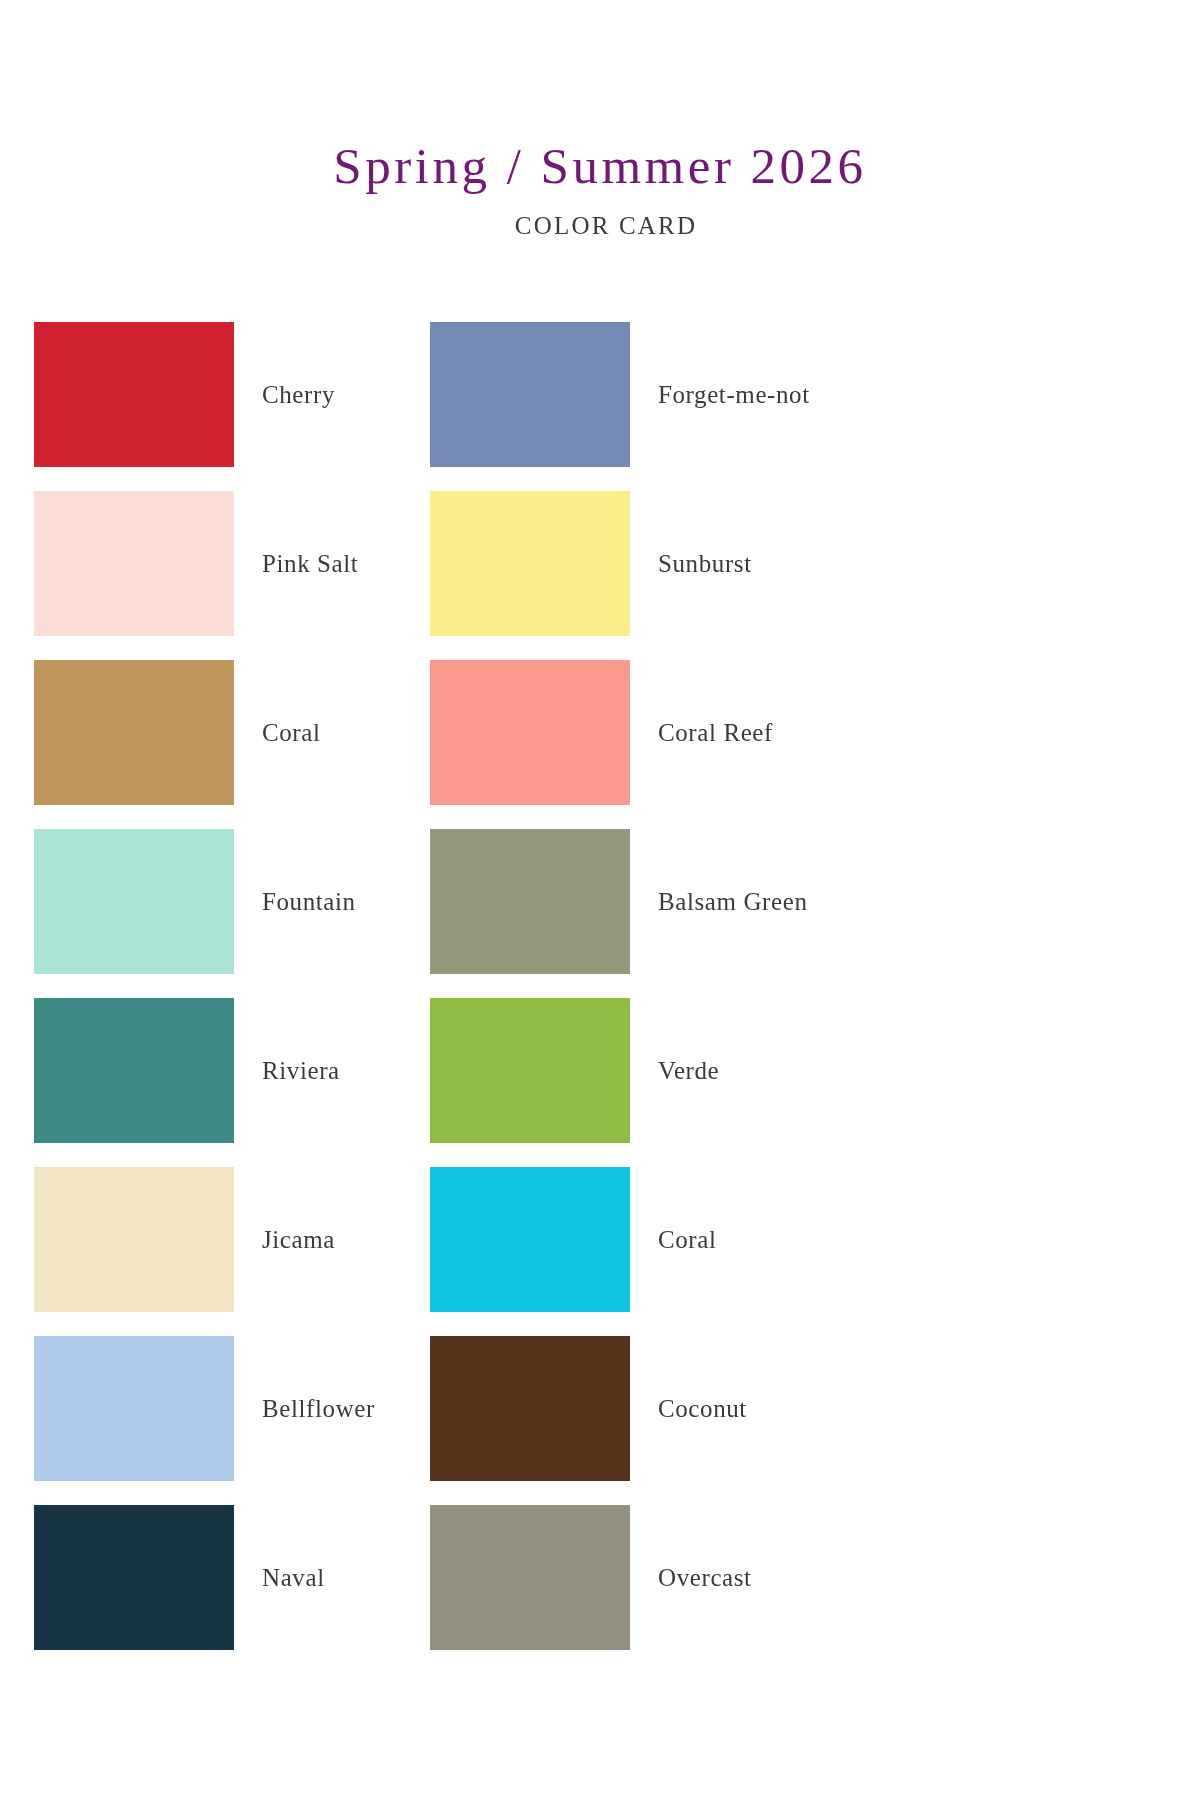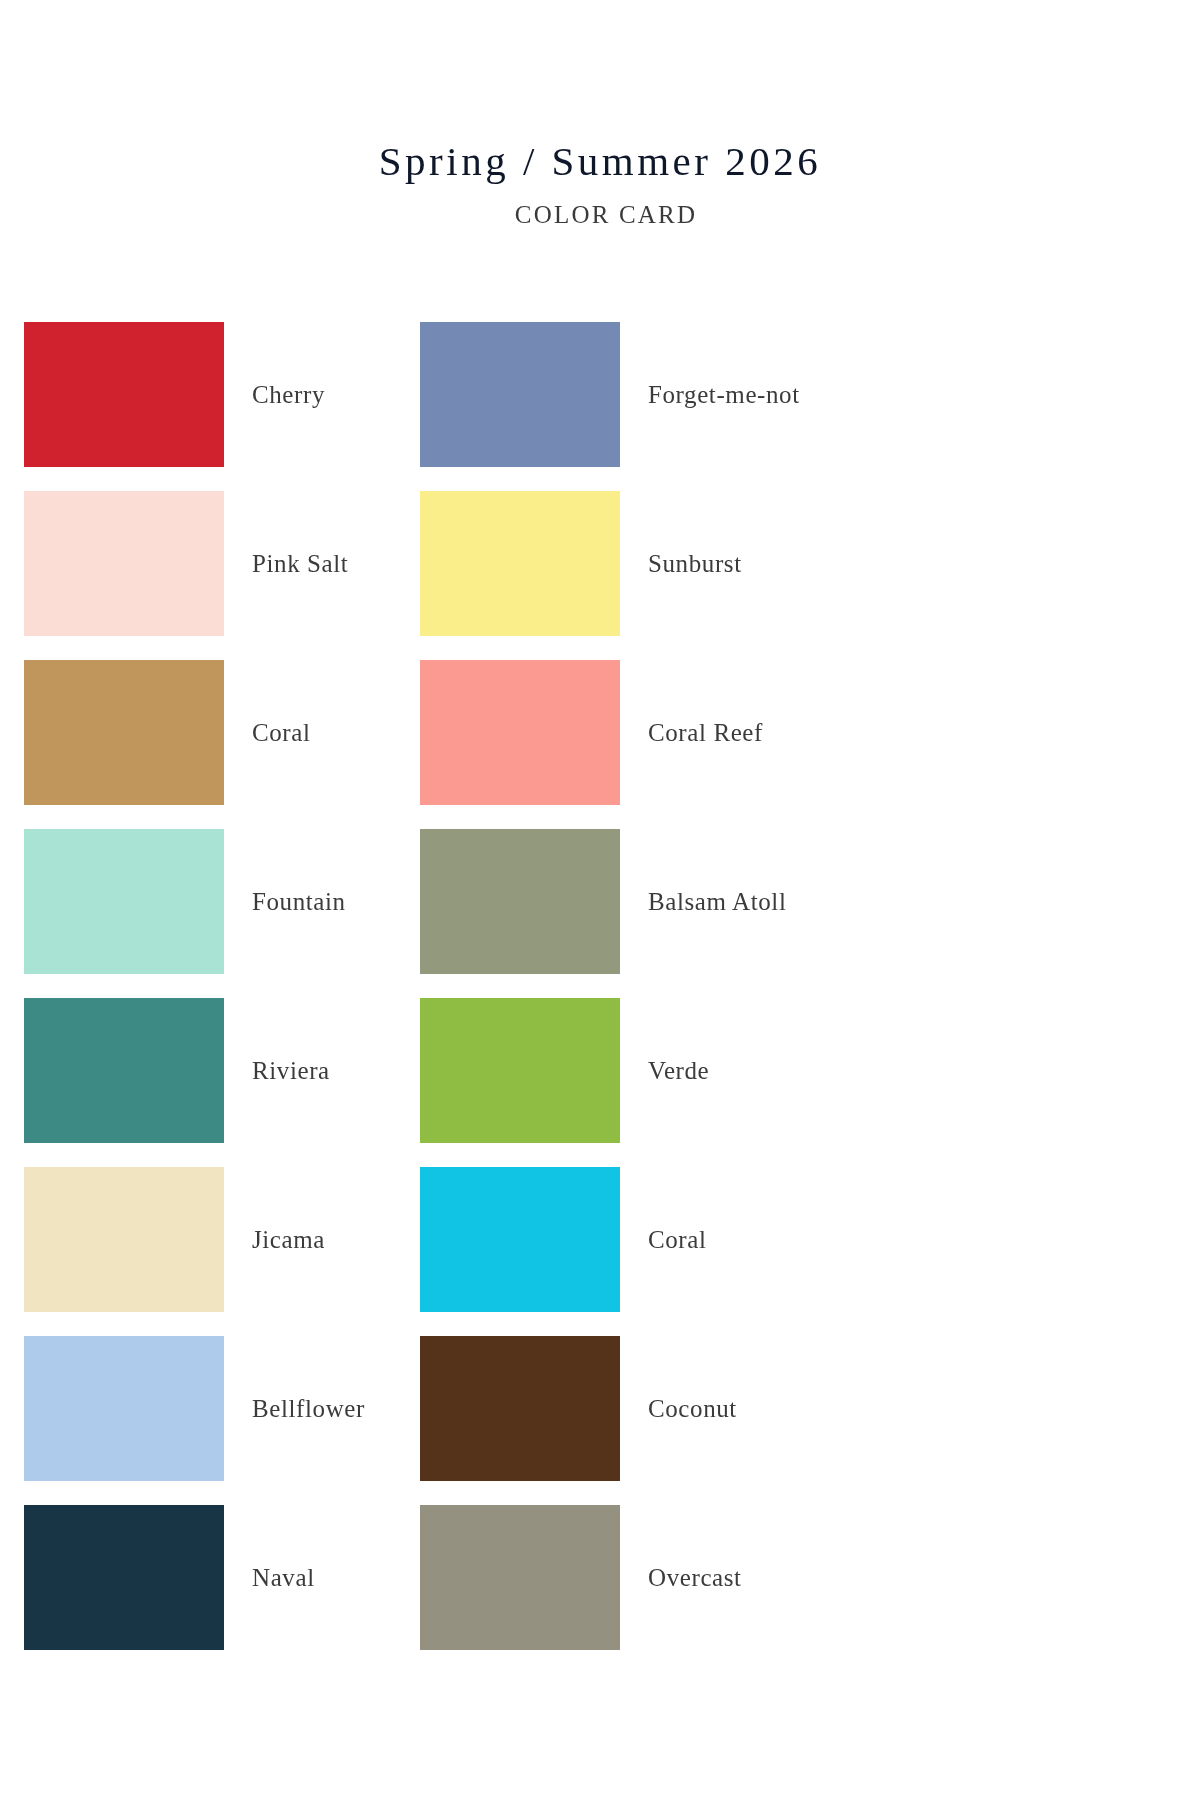--- a/index.html
+++ b/index.html
@@ -26,42 +26,42 @@
   
   .header {
     position: absolute;
     left: 0;
     top: 140px;
     width: 1200px;
     text-align: center;
   }
   .title {
     font-family: "Liberation Serif", "DejaVu Serif", serif;
-    font-size: 41px;
+    font-size: 51px;
     font-weight: 400;
-    color: #0f172a;
+    color: #701a75;
     letter-spacing: 3.5px;
     line-height: 1.05;
     white-space: nowrap;
   }
   .subtitle {
     font-family: "Liberation Serif", "DejaVu Serif", serif;
     font-size: 25px;
     font-weight: 400;
     color: #3A3A3A;
     letter-spacing: 2.2px;
     margin-top: 18px;
     white-space: nowrap;
     margin-left: 12px;
   }
 
   
   .grid {
     position: absolute;
-    left: 2px;
+    left: 12px;
     top: 0;
     width: 952px;
     height: 1803px;
   }
   .column {
     position: absolute;
     top: 0;
   }
   .col-1 { left: 22px;  top: 322px; }
   .col-2 { left: 418px; top: 322px; }
@@ -155,21 +155,21 @@
         <div class="swatch-row">
           <div class="chip" style="background: rgb(250, 238, 138);"></div>
           <div class="chip-label">Sunburst</div>
         </div>
         <div class="swatch-row">
           <div class="chip" style="background: rgb(250, 154, 144);"></div>
           <div class="chip-label">Coral Reef</div>
         </div>
         <div class="swatch-row">
           <div class="chip" style="background: rgb(147, 153, 124);"></div>
-          <div class="chip-label">Balsam Atoll</div>
+          <div class="chip-label">Balsam Green</div>
         </div>
         <div class="swatch-row">
           <div class="chip" style="background: rgb(143, 188, 67);"></div>
           <div class="chip-label">Verde</div>
         </div>
         <div class="swatch-row">
           <div class="chip" style="background: rgb(18, 196, 228);"></div>
           <div class="chip-label">Coral</div>
         </div>
         <div class="swatch-row">

